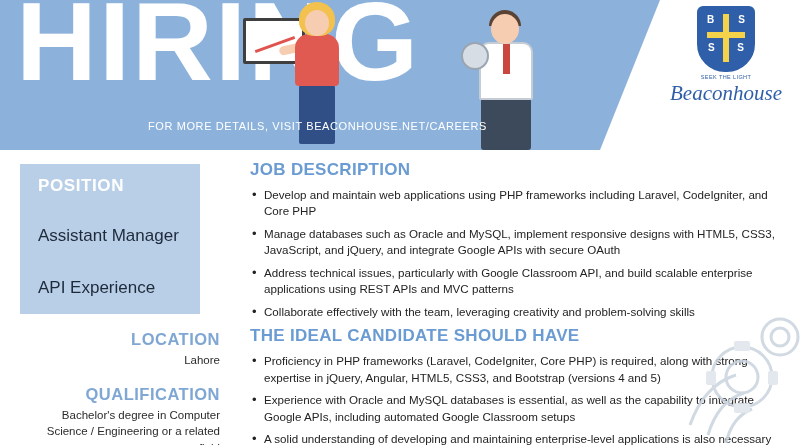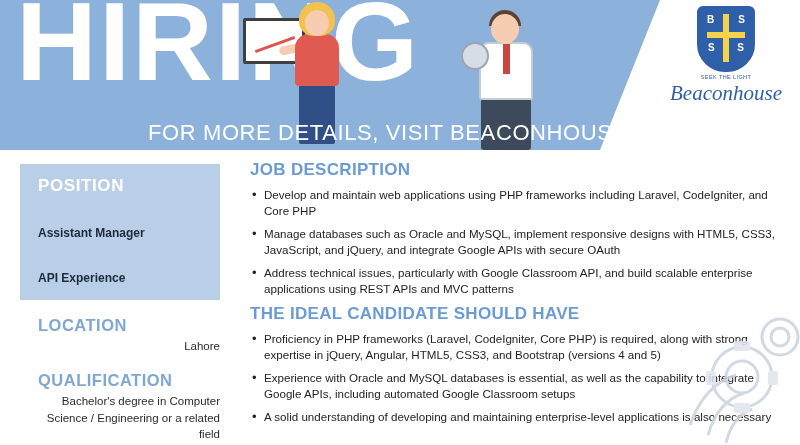--- a/index.html
+++ b/index.html
@@ -32,21 +32,21 @@
     font-size: 112px;
     font-weight: bold;
     color: #ffffff;
     letter-spacing: 2px;
     line-height: 1;
     font-family: "Liberation Sans", sans-serif;
   }
   .header-sub {
     position: absolute;
     top: 120px; left: 148px;
-    font-size: 22px;
+    font-size: 11px;
     color: #ffffff;
     letter-spacing: 0.6px;
   }
 
   
   .person { position: absolute; }
   .p-woman { left: 243px; top: 0px; width: 120px; height: 150px; }
   .p-man { left: 455px; top: 8px; width: 130px; height: 142px; }
 
   .w-board {
@@ -159,43 +159,44 @@
   }
 
   .left-col {
     position: absolute;
     top: 14px; left: 20px;
     width: 200px;
   }
   .position-box {
     background: #b9cfe7;
     padding: 12px 14px 14px 18px;
-    width: 200px;
+    width: 180px;
   }
   .position-title {
     color: #ffffff;
     font-size: 17px;
     font-weight: bold;
     letter-spacing: .6px;
     margin-bottom: 5px;
   }
   .position-line {
     color: #1d2a3a;
-    font-size: 12px;
-    font-weight: bold;
+    font-size: 17px;
+    font-weight: normal;
     line-height: 1.35;
     margin-top: 29px;
   }
   .lblock { margin-top: 16px; padding-left: 18px; }
   .lhead {
     color: #7fa7d4;
     font-size: 16.5px;
     font-weight: bold;
     letter-spacing: .5px;
     margin-bottom: 3px;
+    text-align: right;
   }
   .ltext {
     color: #2b2b2b;
     font-size: 11.5px;
     line-height: 1.45;
     text-align: right;
   }
 
   .right-col {
     position: absolute;
@@ -303,20 +304,21 @@
 
   </div>
 
   <div class="right-col">
 
     <div class="section-head">JOB DESCRIPTION</div>
     <ul class="bullets">
       <li>Develop and maintain web applications using PHP frameworks including Laravel, CodeIgniter, and Core PHP</li>
       <li>Manage databases such as Oracle and MySQL, implement responsive designs with HTML5, CSS3, JavaScript, and jQuery, and integrate Google APIs with secure OAuth</li>
       <li>Address technical issues, particularly with Google Classroom API, and build scalable enterprise applications using REST APIs and MVC patterns</li>
+      <li>Collaborate effectively with the team, leveraging creativity and problem-solving skills</li>
     </ul>
 
     <div class="section-head second">THE IDEAL CANDIDATE SHOULD HAVE</div>
     <ul class="bullets">
       <li>Proficiency in PHP frameworks (Laravel, CodeIgniter, Core PHP) is required, along with strong expertise in jQuery, Angular, HTML5, CSS3, and Bootstrap (versions 4 and 5)</li>
       <li>Experience with Oracle and MySQL databases is essential, as well as the capability to integrate Google APIs, including automated Google Classroom setups</li>
       <li>A solid understanding of developing and maintaining enterprise-level applications is also necessary</li>
     </ul>
 
   </div>

